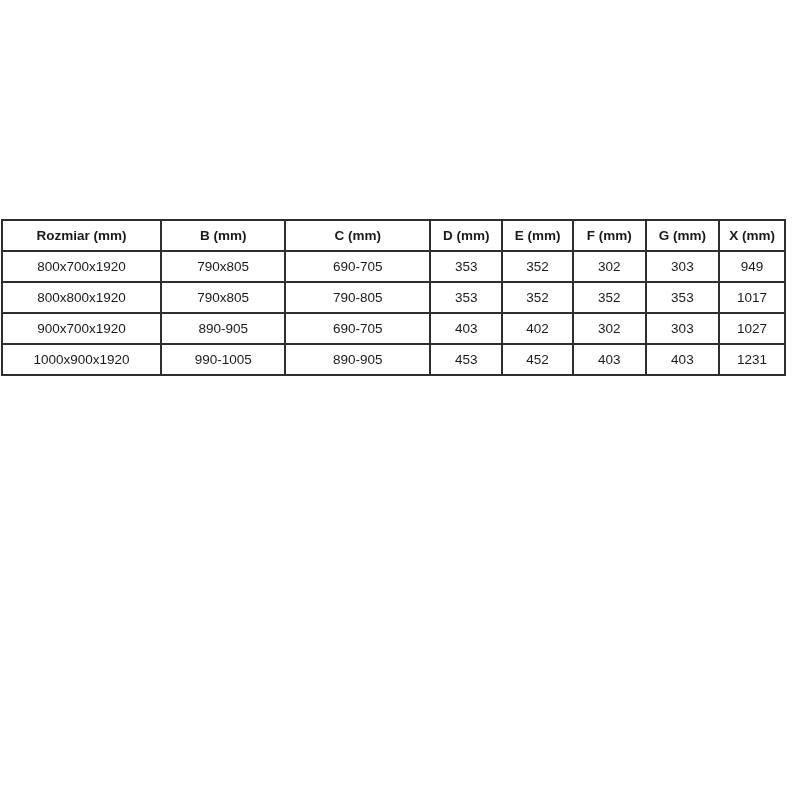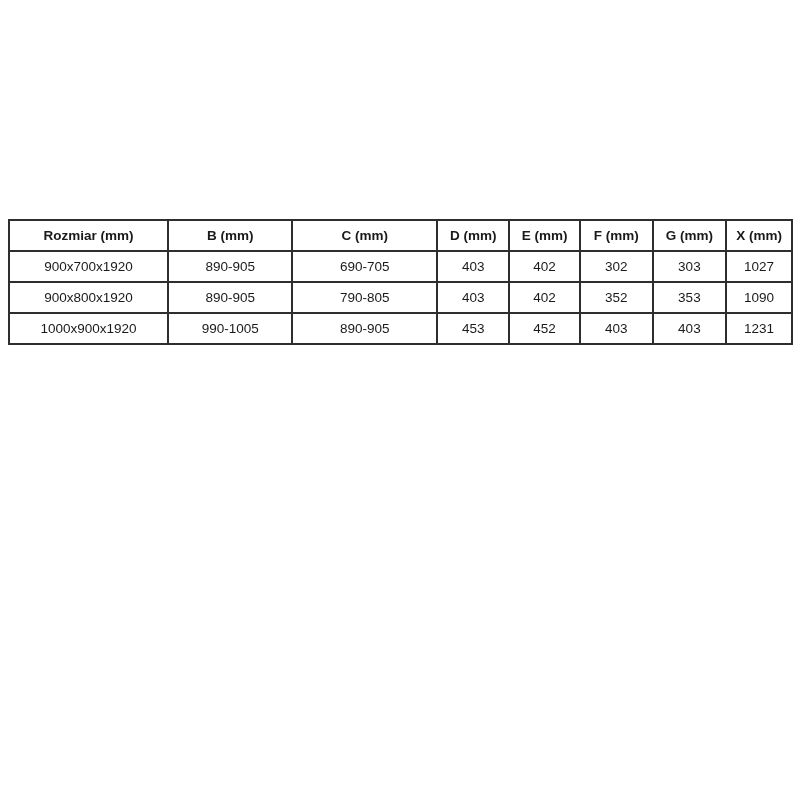--- a/index.html
+++ b/index.html
@@ -5,21 +5,21 @@
   html, body {
     margin: 0;
     padding: 0;
     width: 800px;
     height: 800px;
     background: #ffffff;
     font-family: "Liberation Sans", sans-serif;
   }
   .table-wrap {
     position: absolute;
-    left: 8px;
+    left: 1px;
     top: 219px;
     width: 785px;
   }
   table.spec {
     width: 100%;
     border-collapse: collapse;
     table-layout: fixed;
   }
   table.spec th,
   table.spec td {
@@ -67,38 +67,48 @@
           <th>C (mm)</th>
           <th>D (mm)</th>
           <th>E (mm)</th>
           <th>F (mm)</th>
           <th>G (mm)</th>
           <th>X (mm)</th>
         </tr>
     </thead>
     <tbody>
         <tr>
+          <td>800x700x1920</td>
+          <td>790x805</td>
+          <td>690-705</td>
+          <td>353</td>
+          <td>352</td>
+          <td>302</td>
+          <td>303</td>
+          <td>949</td>
+        </tr>
+        <tr>
+          <td>800x800x1920</td>
+          <td>790x805</td>
+          <td>790-805</td>
+          <td>353</td>
+          <td>352</td>
+          <td>352</td>
+          <td>353</td>
+          <td>1017</td>
+        </tr>
+        <tr>
           <td>900x700x1920</td>
           <td>890-905</td>
           <td>690-705</td>
           <td>403</td>
           <td>402</td>
           <td>302</td>
           <td>303</td>
           <td>1027</td>
-        </tr>
-        <tr>
-          <td>900x800x1920</td>
-          <td>890-905</td>
-          <td>790-805</td>
-          <td>403</td>
-          <td>402</td>
-          <td>352</td>
-          <td>353</td>
-          <td>1090</td>
         </tr>
         <tr>
           <td>1000x900x1920</td>
           <td>990-1005</td>
           <td>890-905</td>
           <td>453</td>
           <td>452</td>
           <td>403</td>
           <td>403</td>
           <td>1231</td>

